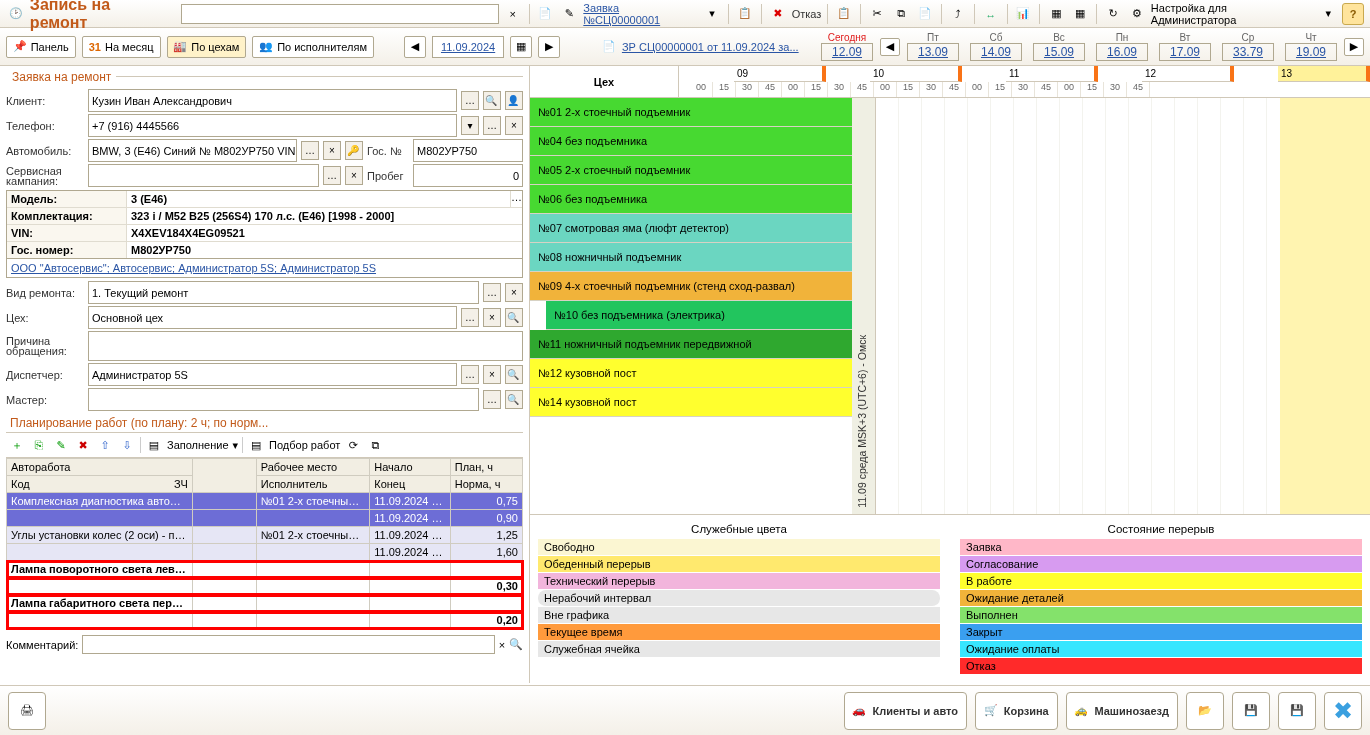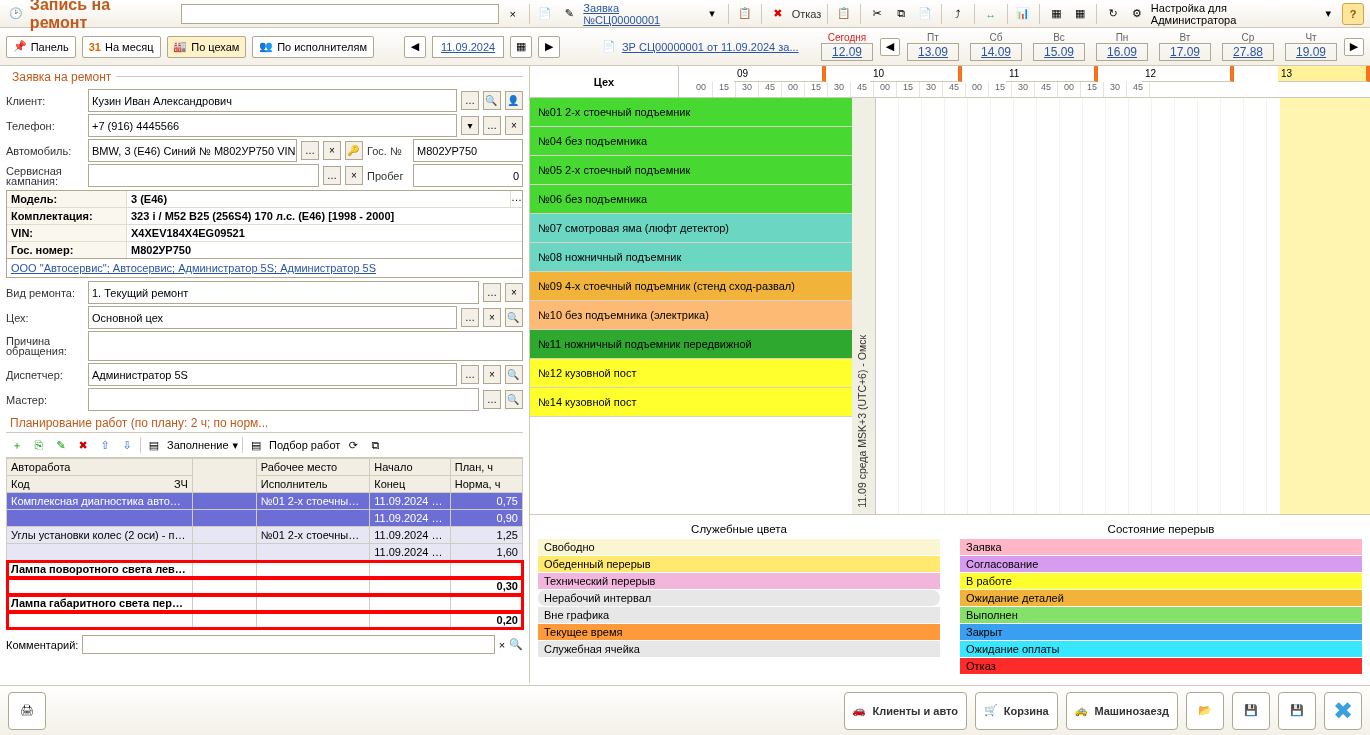--- a/index.html
+++ b/index.html
@@ -178,21 +178,21 @@
     <div class="daycol">
         <span class="dow">Пн</span>
         <span class="dnum link">16.09</span>
       </div>
     <div class="daycol">
         <span class="dow">Вт</span>
         <span class="dnum link">17.09</span>
       </div>
     <div class="daycol">
         <span class="dow">Ср</span>
-        <span class="dnum link">27.88</span>
+        <span class="dnum link">33.79</span>
       </div>
     <div class="daycol">
         <span class="dow">Чт</span>
         <span class="dnum link">19.09</span>
       </div>
     <span class="tabbtn" style="width:20px;justify-content:center;height:18px">▶</span>
   </div>
 </div>
 
 <div class="main">
@@ -454,21 +454,21 @@
     </div>
     <div class="sched-body">
       <div class="names" id="wsnames">
           <div class="wsrow" style="background: rgb(71, 217, 49);">№01  2-х стоечный подъемник</div>
           <div class="wsrow" style="background: rgb(71, 217, 49);">№04  без подъемника</div>
           <div class="wsrow" style="background: rgb(71, 217, 49);">№05  2-х стоечный подъемник</div>
           <div class="wsrow" style="background: rgb(71, 217, 49);">№06  без подъемника</div>
           <div class="wsrow" style="background: rgb(107, 214, 193);">№07  смотровая яма (люфт детектор)</div>
           <div class="wsrow" style="background: rgb(107, 214, 193);">№08  ножничный подъемник</div>
           <div class="wsrow" style="background: rgb(241, 179, 58);">№09  4-х стоечный подъемник (стенд сход-развал)</div>
-          <div class="wsrow" style="background: #fdba74;">№10 без подъемника (электрика)</div>
+          <div class="wsrow" style="background: #22c55e; margin-left: 16px;">№10 без подъемника (электрика)</div>
           <div class="wsrow" style="background: rgb(47, 168, 47);">№11 ножничный подъемник передвижной</div>
           <div class="wsrow" style="background: rgb(255, 255, 46);">№12 кузовной пост</div>
           <div class="wsrow" style="background: rgb(255, 255, 46);">№14 кузовной пост</div>
         </div>
       <div class="tzcol">
           <div class="vt">11.09 среда MSK+3 (UTC+6) - Омск</div>
         </div>
       <div class="grid">
           <div class="ybar"></div>
         </div>

